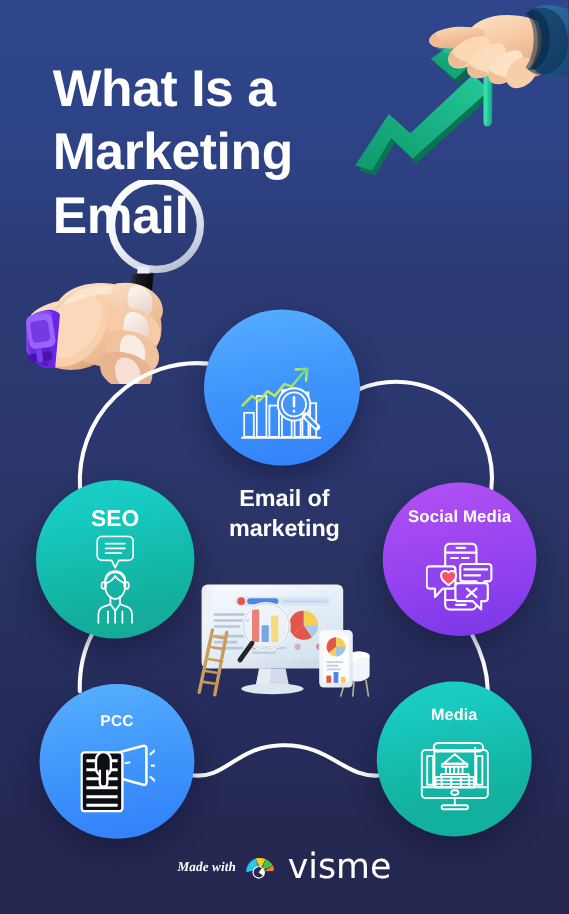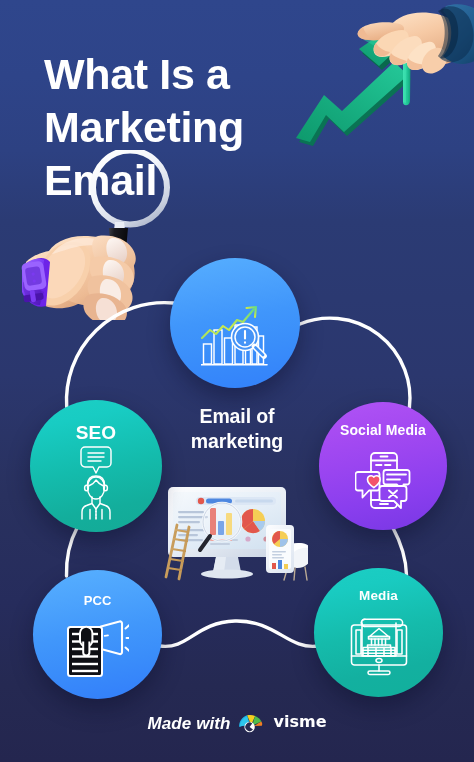--- a/index.html
+++ b/index.html
@@ -53,24 +53,24 @@
   background:linear-gradient(168deg, #1ccec4 0%, #19cbc1 18%, #15bbab 50%, #13b0a0 76%, #11b09b 100%);}
 #c-email .lbl{top:20px;font-size:13.5px;}
 
 
 .center-head{position:absolute;left:167px;top:404px;width:140px;text-align:center;
   font-size:19.5px;line-height:25px;font-weight:700;color:#ffffff;letter-spacing:-0.1px;}
 
 
 .footer{position:absolute;left:0;right:0;top:706px;height:32px;
   display:flex;align-items:center;justify-content:center;gap:6px;}
-.made-with{font-family:Liberation Sans, sans-serif;font-style:italic;font-weight:700;
-  font-size:17px;color:#ffffff;letter-spacing:0.1px;line-height:1;
+.made-with{font-family:Liberation Serif, serif;font-style:italic;font-weight:700;
+  font-size:11px;color:#ffffff;letter-spacing:0.1px;line-height:1;
   position:relative;top:1px;}
-.visme-word{font-family:"DejaVu Sans",sans-serif;font-size:16px;font-weight:700;
+.visme-word{font-family:"DejaVu Sans",sans-serif;font-size:29px;font-weight:400;
   color:#ffffff;letter-spacing:0px;line-height:1;text-align:right;}
 </style>
 </head>
 <body>
 
 <div id="root">
 
   <svg class="art art-arrow" style="position:absolute;left:287px;top:0px;width:195px;height:155px;" viewBox="0 0 195 155">
     <defs>
       <linearGradient id="arrFace" x1="0.05" y1="1" x2="0.9" y2="0.05">

